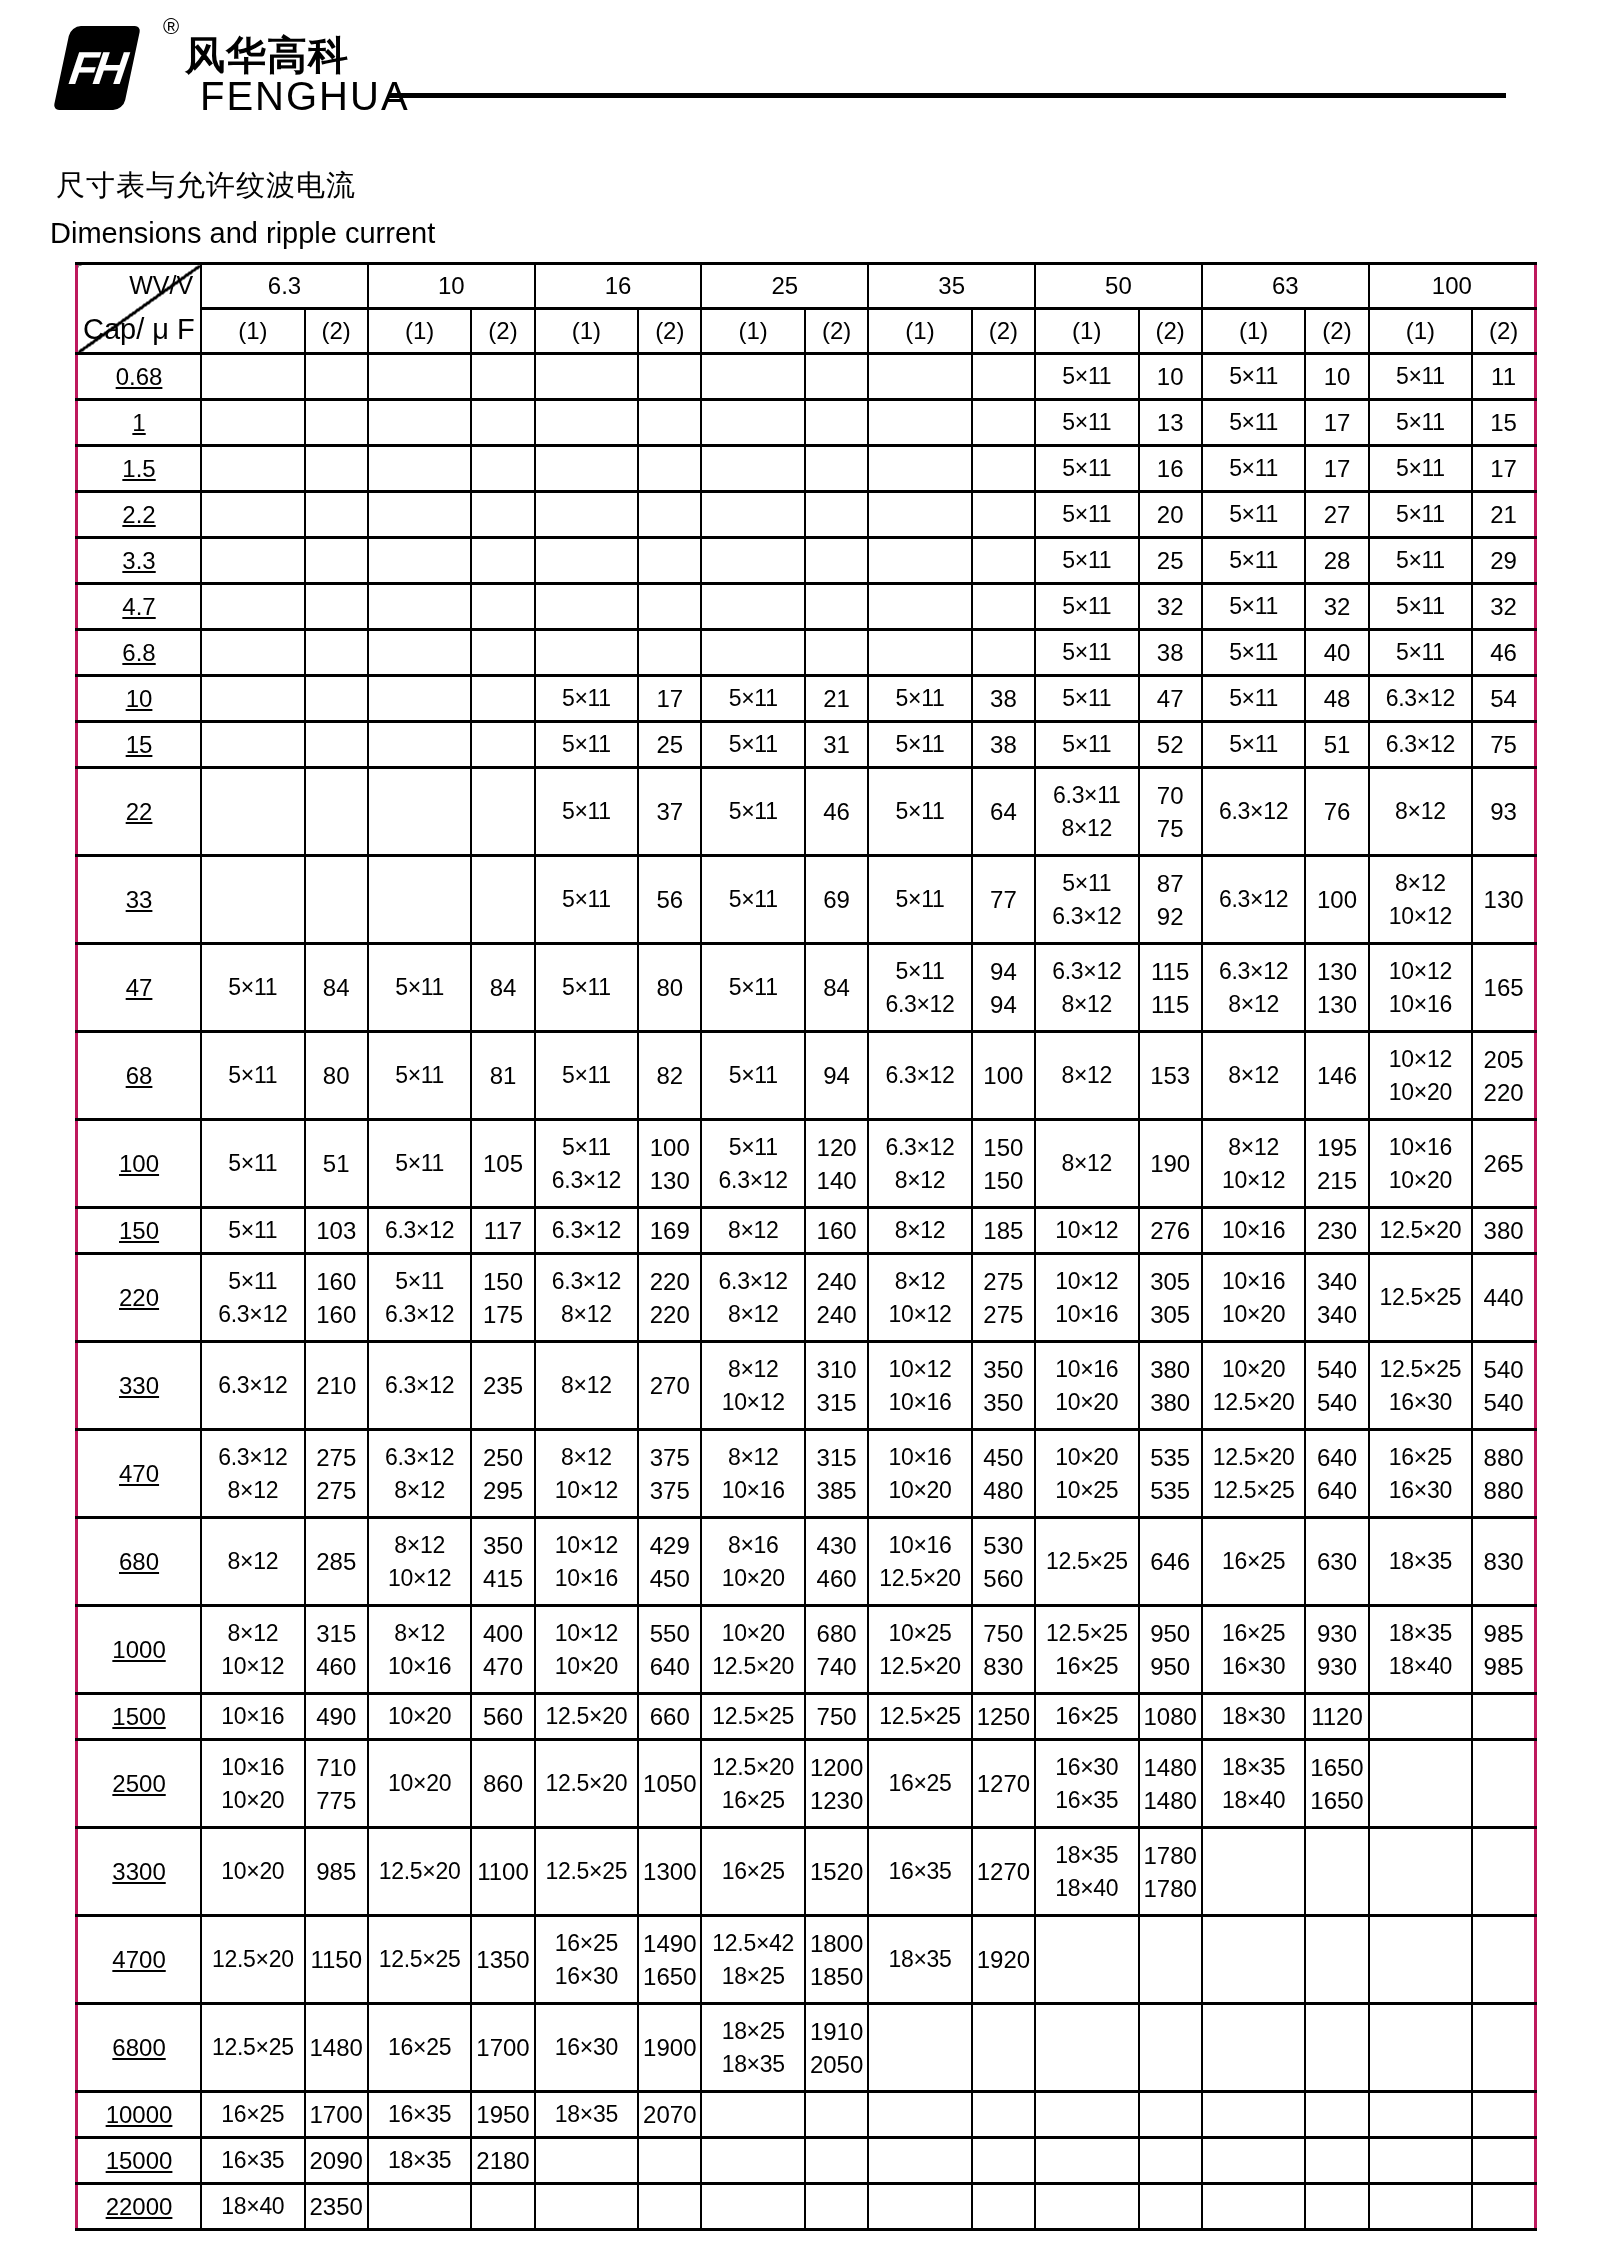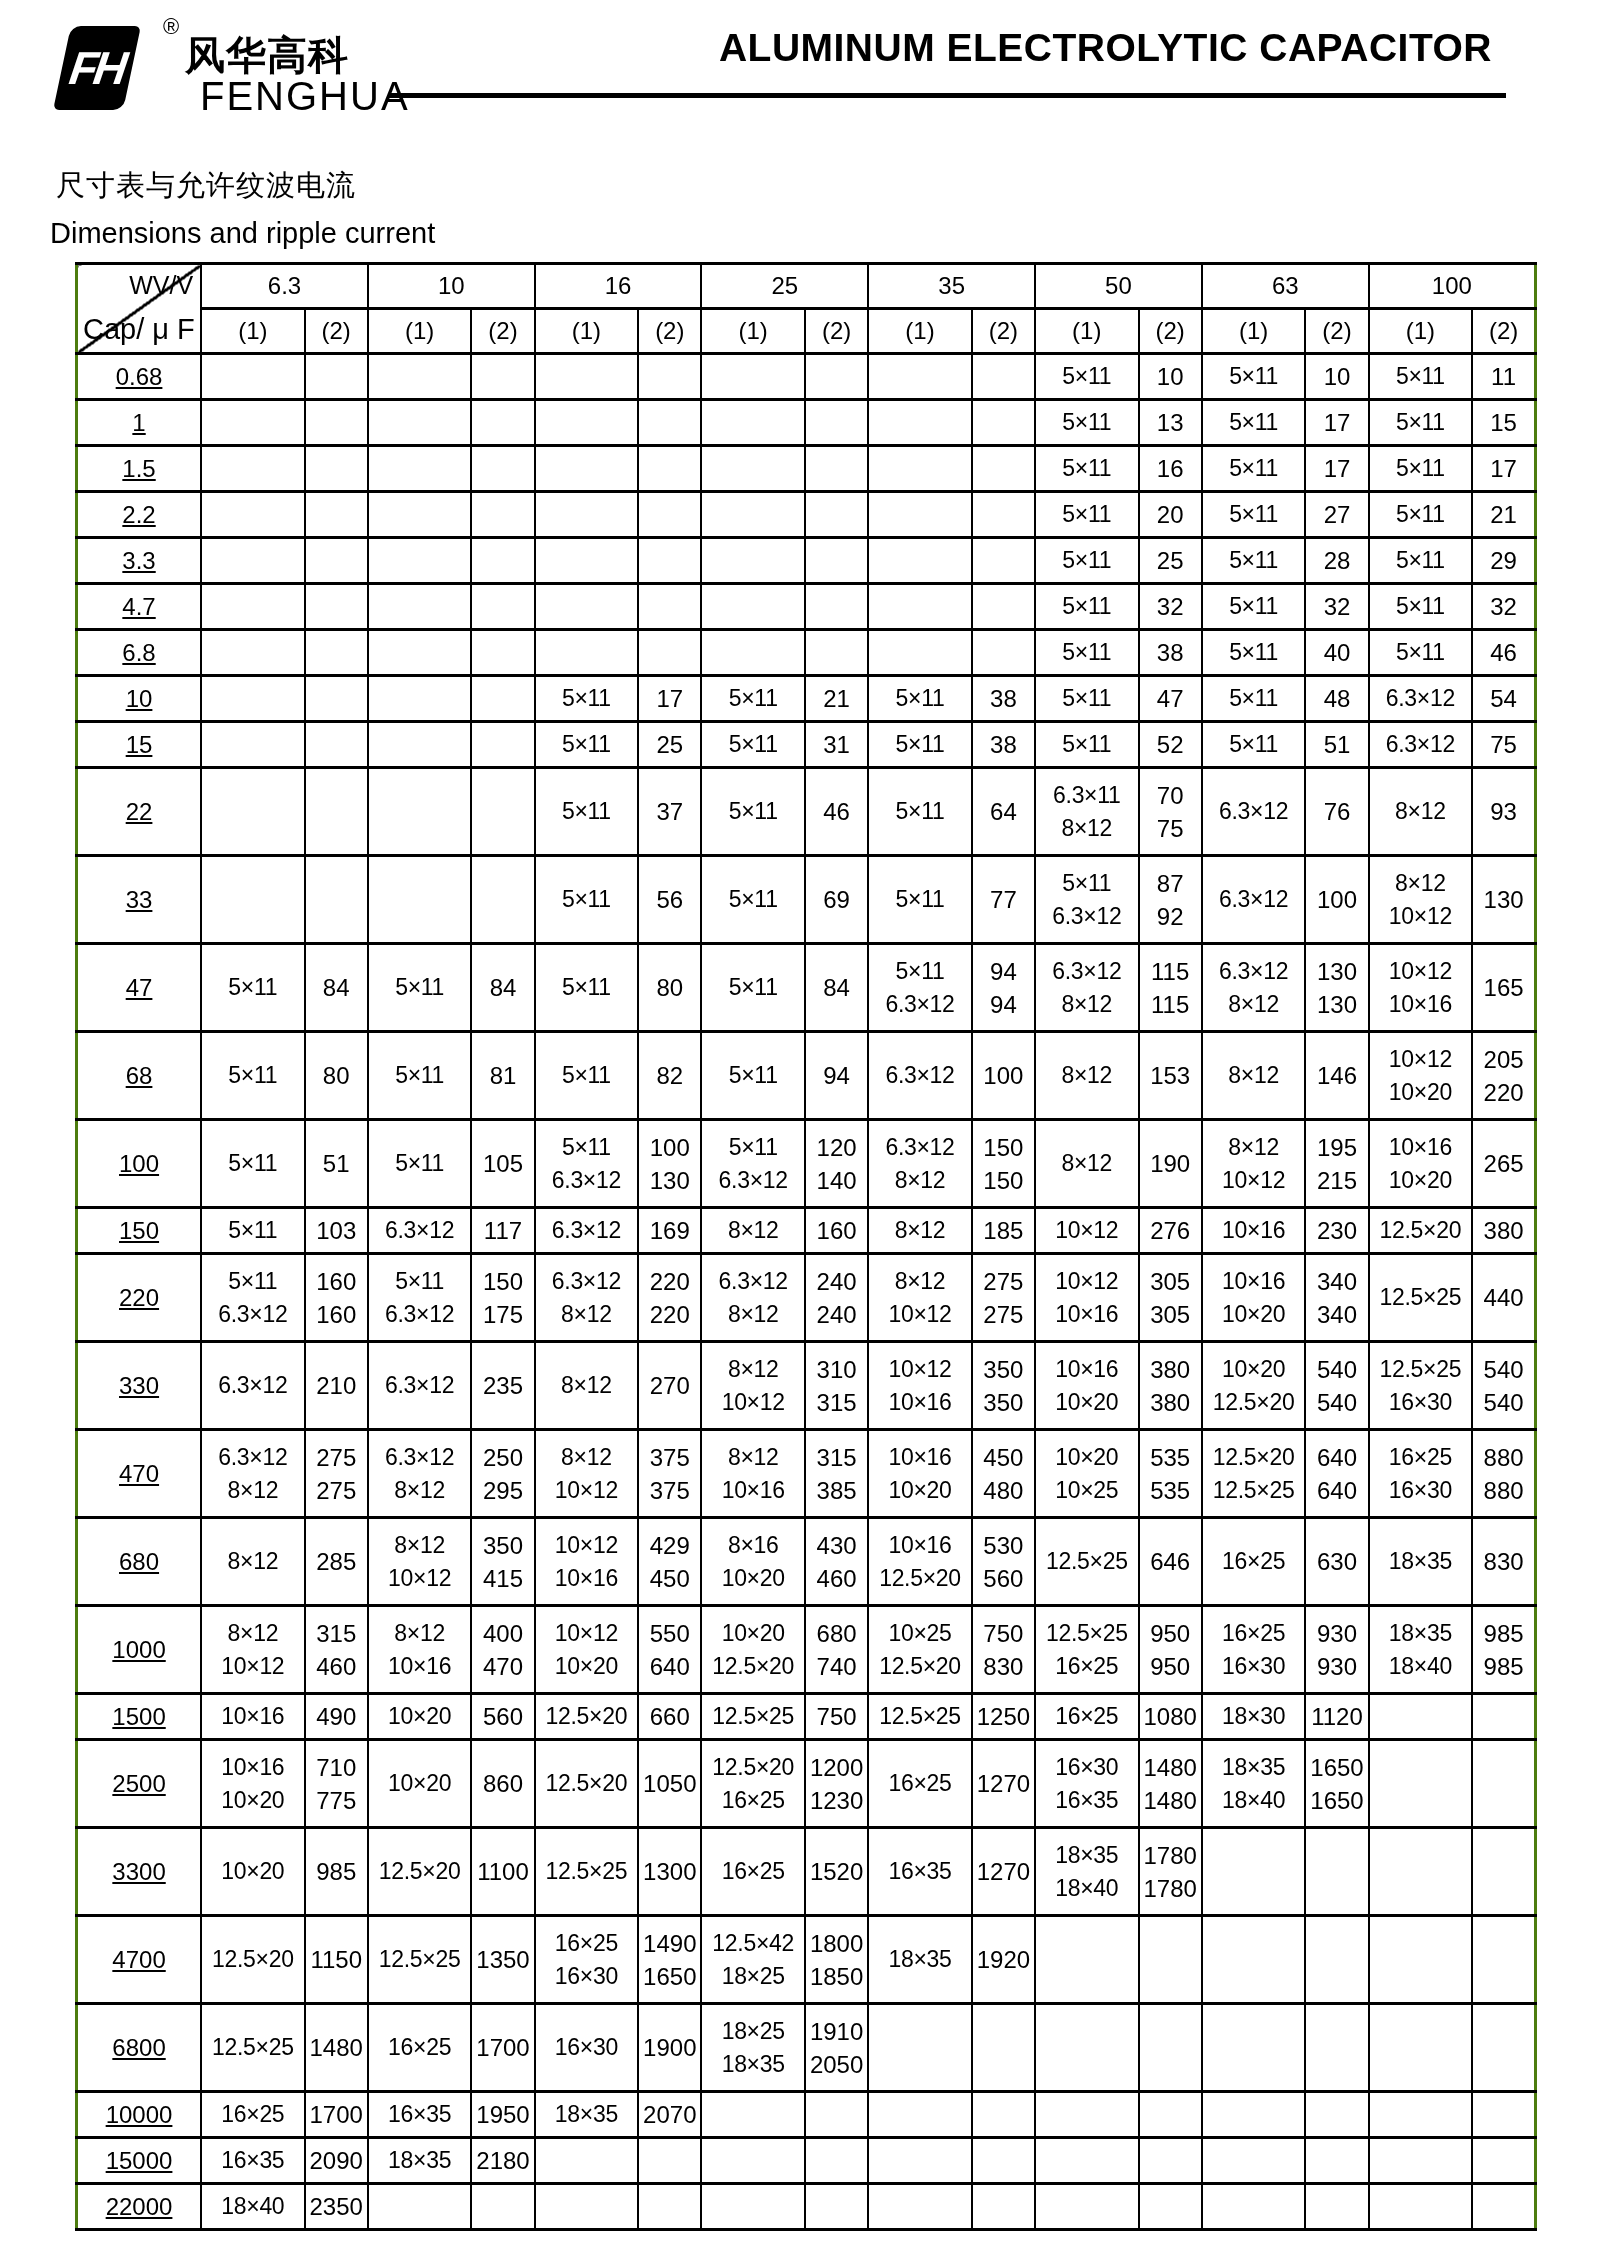--- a/index.html
+++ b/index.html
@@ -25,21 +25,21 @@
     position:absolute; right:118px; top:26px; font-size:39px; font-weight:bold;
     letter-spacing:0.5px; white-space:nowrap;
   }
   .header-rule { position:absolute; left:388px; top:93px; width:1118px; height:5px; background:#000; }
   .sec-zh { position:absolute; left:56px; top:166px; font-size:29px; font-weight:500; letter-spacing:1px; }
   .sec-en { position:absolute; left:50px; top:217px; font-size:29px; }
   
   table.dim {
     position:absolute; left:75px; top:262px; width:1462px;
     border-collapse:collapse; table-layout:fixed;
-    border:3px solid #4d7c0f;
+    border:3px solid #be185d;
   }
   .dim th, .dim td {
     border:2px solid #000; border-top-width:3px; border-bottom-width:3px;
     text-align:center; vertical-align:middle;
     font-size:24px; font-weight:normal; padding:1px 1px; overflow:hidden;
   }
   .dim thead th { height:45px; }
   .dim td.cap-cell { font-size:24px;text-decoration:underline; }
   .dim td.size-cell { font-size:23px; letter-spacing:-0.3px; }
   .dim td.rip-cell { font-size:24px; }
@@ -58,21 +58,20 @@
 <body>
 
 <div class="page">
 
   <div class="logo-mark">
     <span class="logo-fh">FH</span>
   </div>
   <span class="reg-mark">®</span>
   <div class="logo-cn">风华高科</div>
   <div class="logo-en">FENGHUA</div>
-  <div class="header-title">ALUMINUM ELECTROLYTIC CAPACITOR</div>
   <div class="header-rule"></div>
 
   <div class="sec-zh">尺寸表与允许纹波电流</div>
   <div class="sec-en">Dimensions and ripple current</div>
 
   <table class="dim">
     <colgroup>
         <col style="width: 124px;">
         <col style="width: 103px;">
         <col style="width: 63px;">

